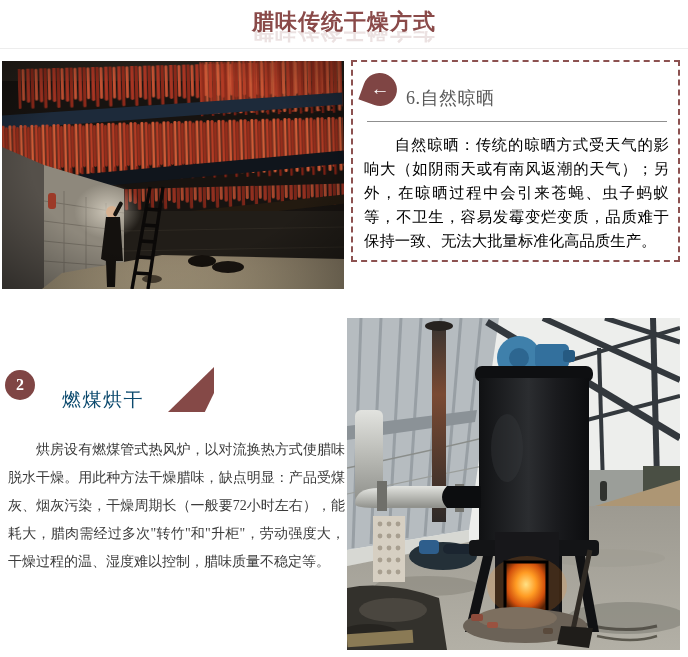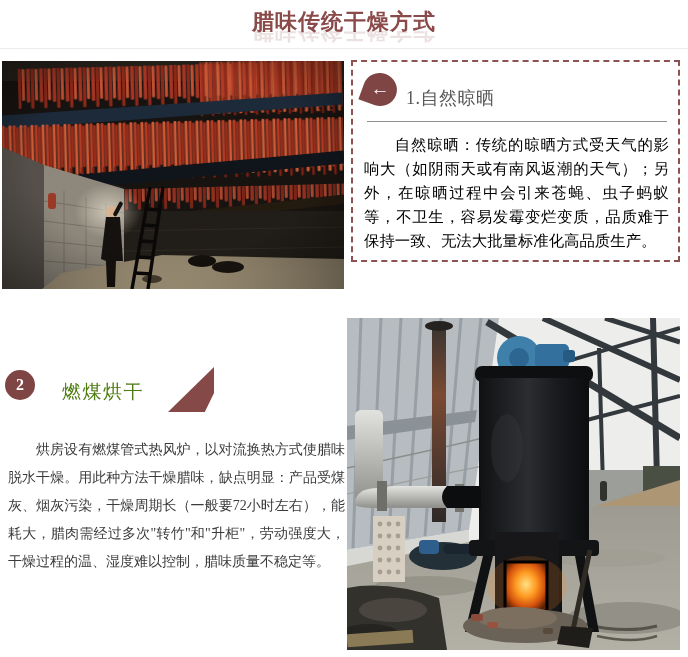--- a/index.html
+++ b/index.html
@@ -49,21 +49,21 @@
     text-align:justify;text-indent:2em;
   }
 
   
   .sec2-circle{
     position:absolute;left:5px;top:370px;width:30px;height:30px;border-radius:50%;
     background:#7f4544;color:#fff;font-size:16px;font-weight:bold;
     text-align:center;line-height:30px;
   }
   .sec2-heading{
-    position:absolute;left:62px;top:379px;font-size:19px;color:#4d7c0f;letter-spacing:1.5px;
+    position:absolute;left:62px;top:387px;font-size:19px;color:#0c4a6e;letter-spacing:1.5px;
   }
   .sec2-triangle{
     position:absolute;left:168px;top:367px;width:46px;height:45px;background:#854947;
     clip-path:polygon(100% 0, 100% 58%, 80% 100%, 0 100%);
   }
   .sec2-body{
     position:absolute;left:8px;top:436px;width:337px;
     font-size:14px;line-height:28px;color:#3b3b3b;
     text-align:justify;text-indent:2em;
   }
@@ -159,21 +159,21 @@
       </g>
       <rect x="46" y="132" width="8" height="16" rx="3" fill="#9c3a28"></rect>
       <rect width="342" height="228" fill="url(#vig)"></rect>
     </svg>
   </div>
 
   <div class="box1">
     <div class="leaf">
       <span class="arrow">←</span>
     </div>
-    <div class="box1-heading">1.自然晾晒</div>
+    <div class="box1-heading">6.自然晾晒</div>
     <div class="box1-rule"></div>
     <div class="box1-body">自然晾晒：传统的晾晒方式受天气的影响大（如阴雨天或有南风返潮的天气）；另外，在晾晒过程中会引来苍蝇、虫子蚂蚁等，不卫生，容易发霉变烂变质，品质难于保持一致、无法大批量标准化高品质生产。</div>
   </div>
 
   <div class="sec2-circle">2</div>
   <div class="sec2-heading">燃煤烘干</div>
   <div class="sec2-triangle"></div>
   <div class="sec2-body">烘房设有燃煤管式热风炉，以对流换热方式使腊味脱水干燥。用此种方法干燥腊味，缺点明显：产品受煤灰、烟灰污染，干燥周期长（一般要72小时左右），能耗大，腊肉需经过多次"转竹"和"升柜"，劳动强度大，干燥过程的温、湿度难以控制，腊味质量不稳定等。</div>
 
   <div class="photo2">

